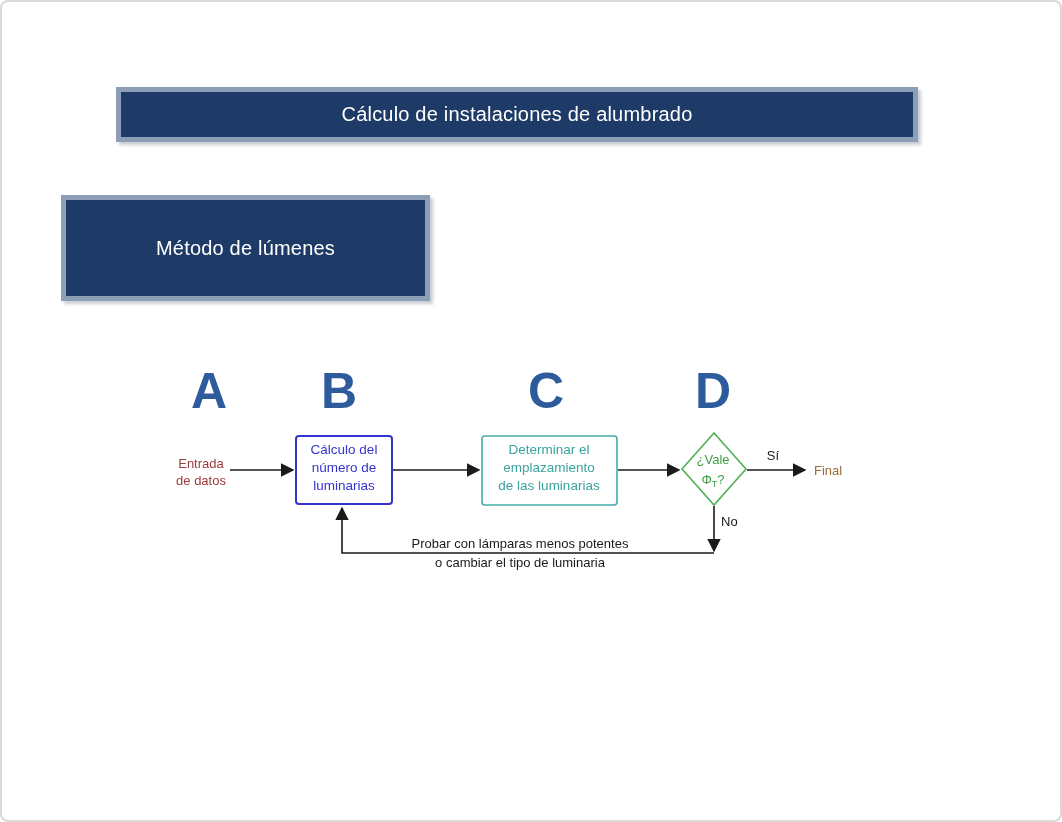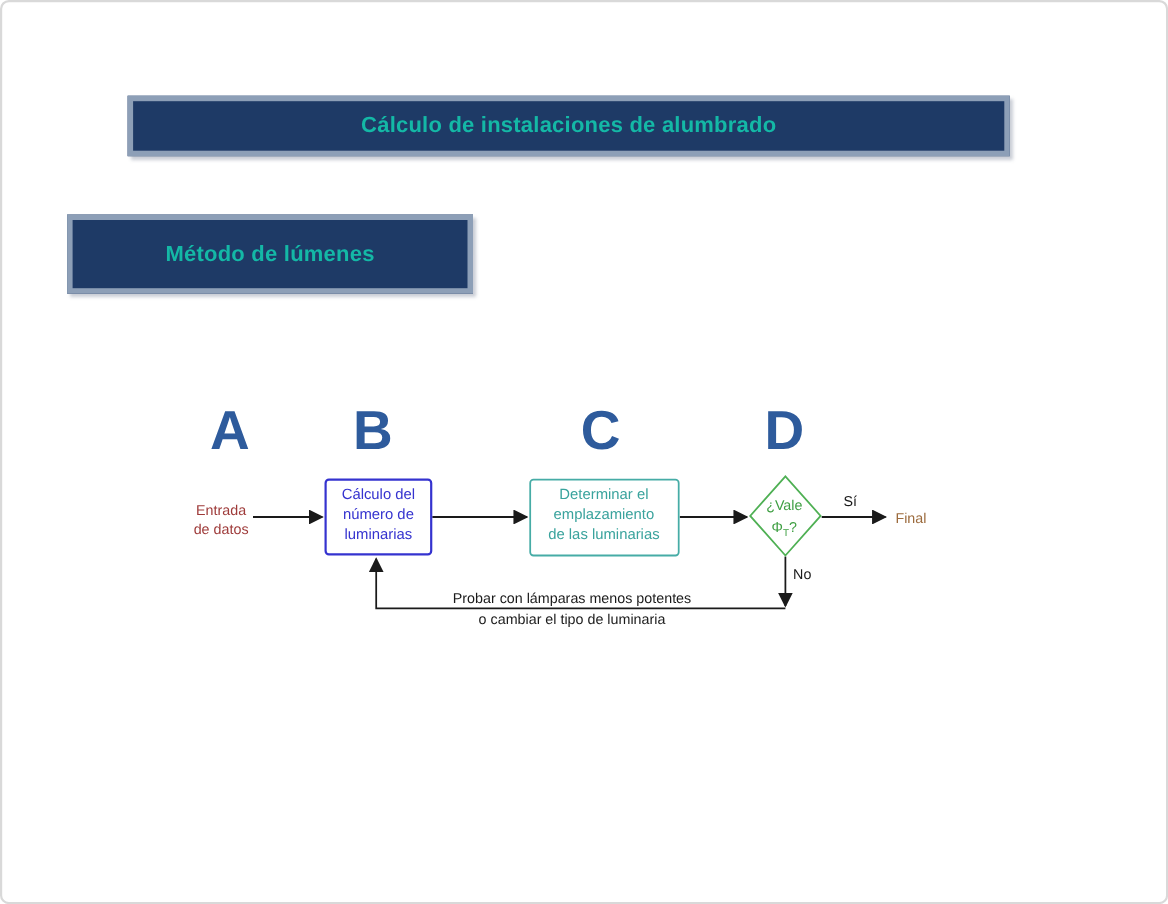--- a/index.html
+++ b/index.html
@@ -8,24 +8,24 @@
     position:relative;width:1062px;height:822px;background:#ffffff;
     border:2px solid #d9d9d9;border-radius:8px;box-sizing:border-box;overflow:hidden;
   }
   .banner{
     position:absolute;box-sizing:border-box;
     background:#1e3a66;border:5px solid #8d9fb7;
     box-shadow:3px 3px 3px rgba(120,130,150,0.40);
     display:flex;align-items:center;justify-content:center;
   }
   .banner .banner-text{
-    color:#14b8a6;font-size:20px;letter-spacing:0.2px;text-align:right;font-weight:bold;
+    color:#ffffff;font-size:20px;letter-spacing:0.2px;text-align:right;
   }
   #title-banner{left:114px;top:85px;width:802px;height:55px;}
-  #method-banner{left:59px;top:193px;width:369px;height:72px;}
+  #method-banner{left:59px;top:193px;width:369px;height:106px;}
   .section-letter{
     position:absolute;top:367px;transform:translateX(-50%);
     color:#2e5b9c;font-weight:bold;font-size:50px;line-height:44px;
   }
   #flowchart-svg{position:absolute;left:160px;top:415px;}
   .fc-node-text{font-size:13.5px;font-family:"Liberation Sans", sans-serif;}
   .fc-small-text{font-size:13px;font-family:"Liberation Sans", sans-serif;}
   .fc-edge{stroke:#1a1a1a;stroke-width:1.6;fill:none;}
 </style>
 </head>

